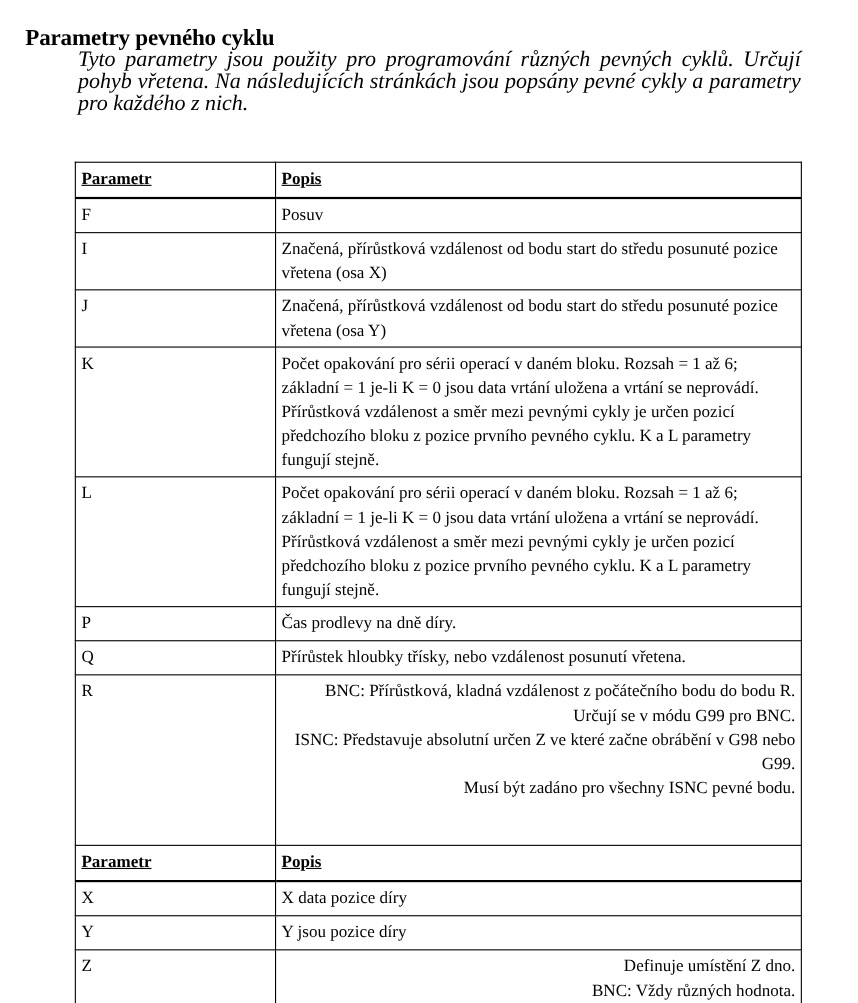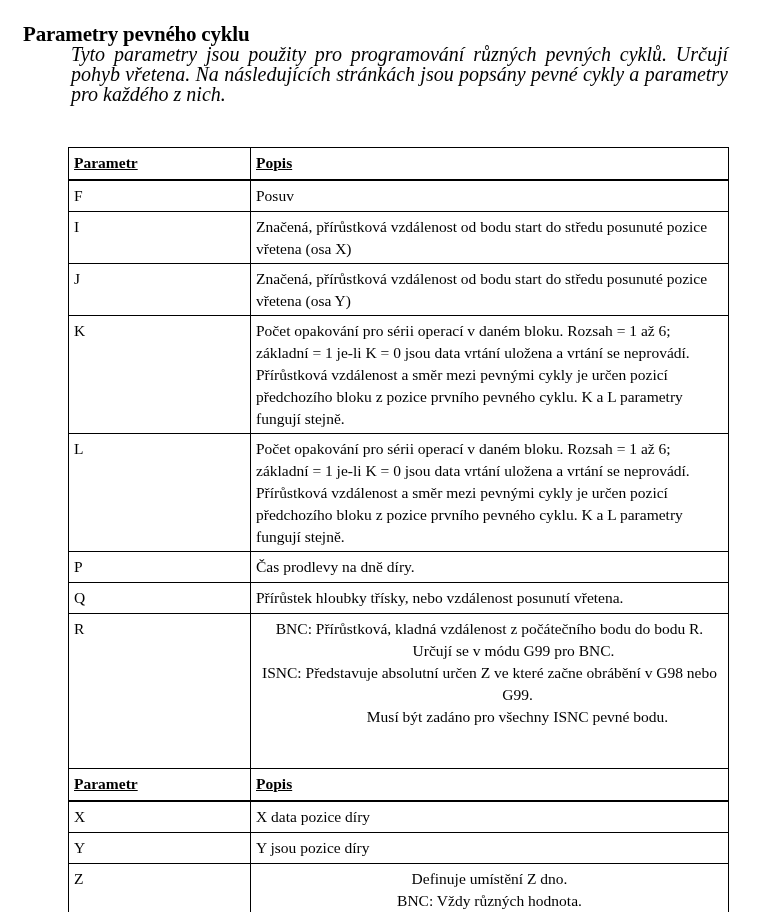--- a/index.html
+++ b/index.html
@@ -61,21 +61,21 @@
     }
     .desc {
       text-align: justify;
       font-family: Liberation Serif, serif;
     }
     .desc .line {
       display: block;
     }
     .desc .indent1 { padding-left: 48px; }
     .desc .indent2 { padding-left: 56px; }
-    .desc.left { text-align: center; }
+    .desc.left { text-align: right; }
     tr.r-f td { height: 23px; }
     tr.r-i td, tr.r-j td { height: 44px; }
     tr.r-k td, tr.r-l td { height: 106px; }
     tr.r-p td, tr.r-q td { height: 23px; }
     tr.r-r td { height: 147px; }
     tr.head-row th { height: 24px; text-decoration: underline; }
     tr.r-x td, tr.r-y td { height: 23px; }
     tr.r-z td { height: 56px; }
   </style>
 </head>

